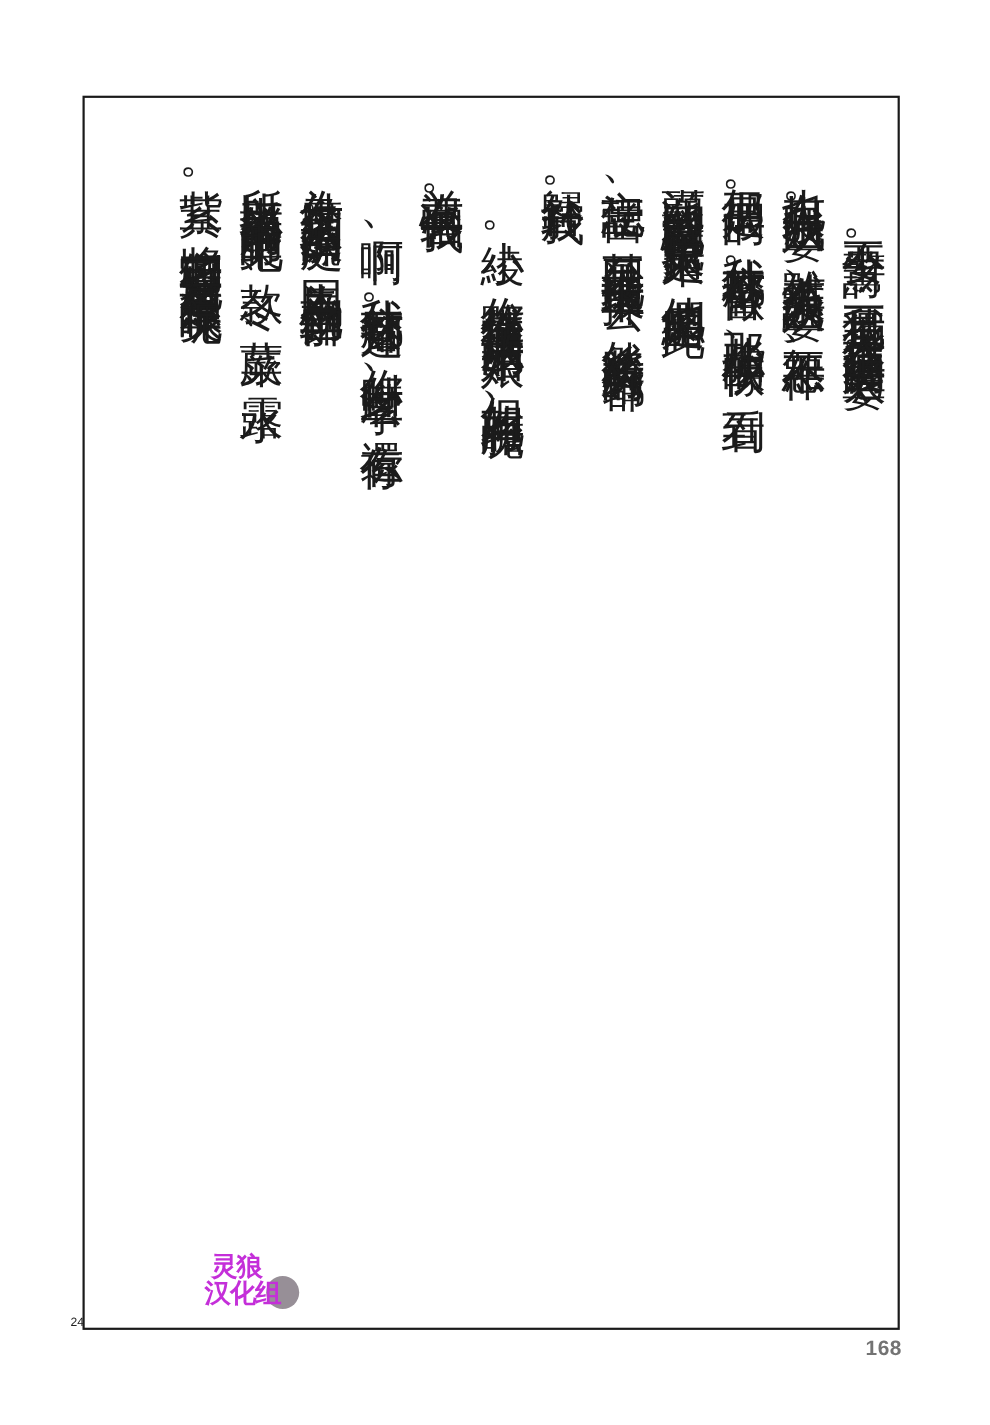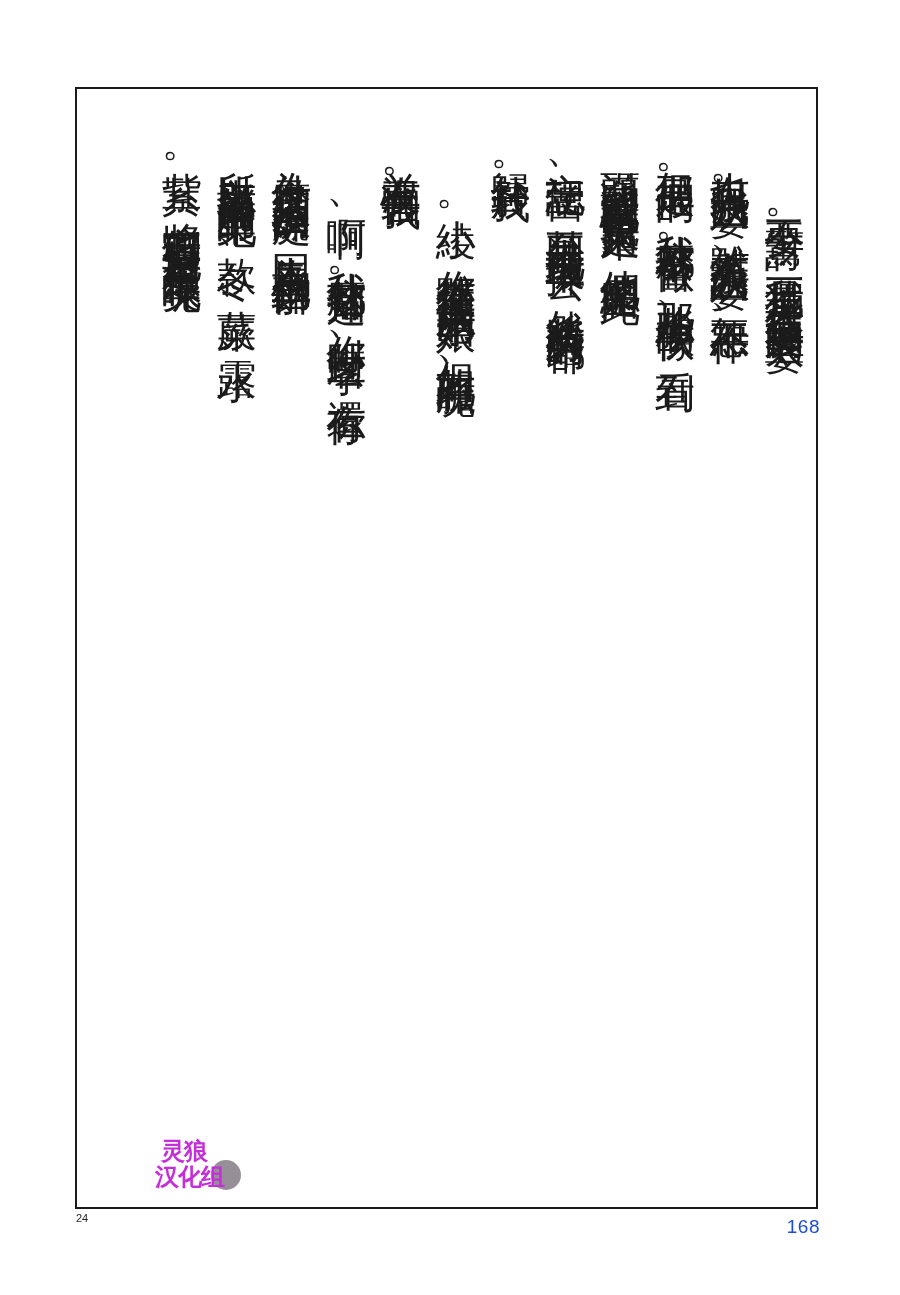--- a/index.html
+++ b/index.html
@@ -33,38 +33,37 @@
     font-family: "DejaVu Sans", sans-serif;
     font-size: 40px;
     line-height: 54.8px;
     letter-spacing: 3.6px;
     color: #1b1b1b;
     white-space: nowrap;
   }
   .col.indent { padding-top: 48px; }
   .page-left-num {
     position: absolute;
-    left: 76px; top: 1196px;
+    left: 64px; top: 1196px;
     font-family: "Liberation Sans", sans-serif;
     font-size: 11px;
     color: #222;
-    margin-top: 16px;
   }
   .page-number {
     position: absolute;
     right: 80px; top: 1216px;
     font-family: "Liberation Sans", sans-serif;
-    font-weight: normal;
+    font-weight: bold;
     font-size: 19px;
-    color: #1d4ed8;
+    color: #737373;
     letter-spacing: 0.5px;
   }
   .watermark {
     position: absolute;
-    left: 153px; top: 1132px;
+    left: 184px; top: 1132px;
     width: 95px; height: 80px;
   }
   .wm-line {
     position: absolute;
     font-family: "DejaVu Sans", sans-serif;
     font-weight: bold;
     color: #c42fd9;
     font-size: 24px;
     line-height: 26px;
     letter-spacing: -1px;

